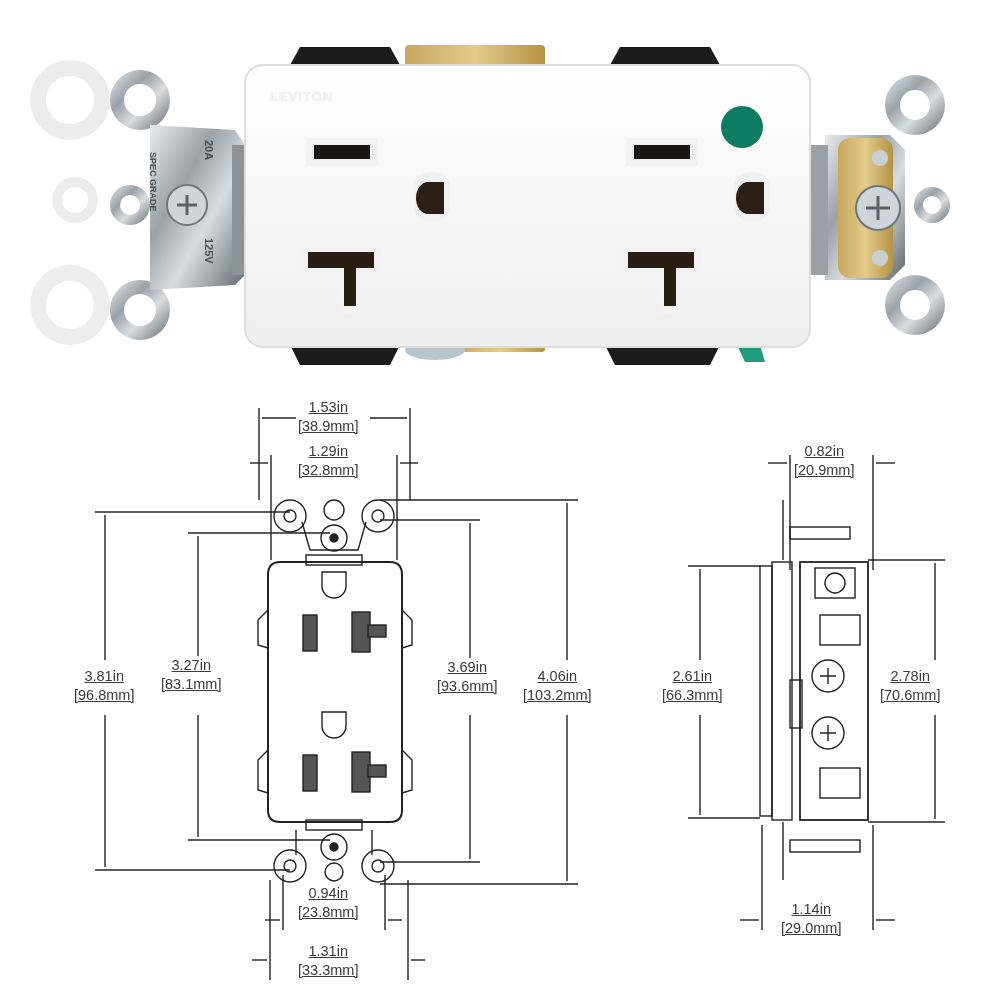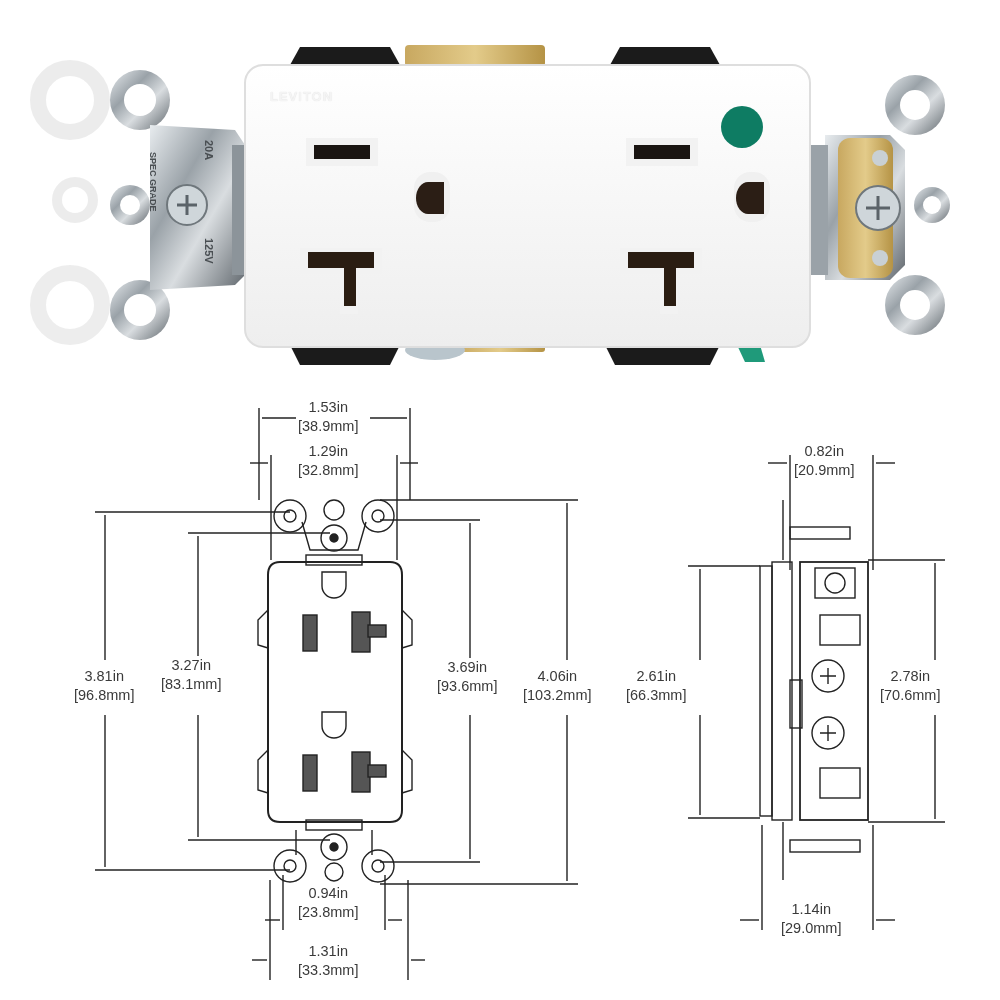--- a/index.html
+++ b/index.html
@@ -1,21 +1,21 @@
 <!DOCTYPE html>
 <html><head>
 <meta charset="utf-8">
 <style>
   html,body{margin:0;padding:0;background:#ffffff;}
   body{width:1000px;height:1000px;position:relative;overflow:hidden;font-family:"Liberation Sans",sans-serif;}
   .abs{position:absolute;}
   .photo{position:absolute;left:0;top:0;width:1000px;height:380px;}
   .drawing{position:absolute;left:0;top:380px;width:1000px;height:620px;}
   .dim{position:absolute;text-align:center;font-size:14.5px;line-height:19px;color:#3a3a3a;background:#fff;padding:0 2px;white-space:nowrap;}
-  .dim span{display:block;}
+  .dim span{display:block;text-decoration:underline;}
   .brand{position:absolute;left:270px;top:89px;font-weight:bold;font-size:13px;letter-spacing:1px;color:#f4f4f4;text-shadow:0 0 1px #d8d8d8;}
 </style>
 </head>
 <body>
 
 <div class="photo">
   <svg width="1000" height="380" viewBox="0 0 1000 380">
     <defs>
       <linearGradient id="metal" x1="0" y1="0" x2="1" y2="1">
         <stop offset="0" stop-color="#e8ecef"></stop>
@@ -248,21 +248,21 @@
   </div>
   <div class="dim" style="left:296px;top:562px">
     <span>1.31in</span>
     <span>[33.3mm]</span>
   </div>
 
   <div class="dim" style="left:792px;top:62px">
     <span>0.82in</span>
     <span>[20.9mm]</span>
   </div>
-  <div class="dim" style="left:624px;top:287px">
+  <div class="dim" style="left:660px;top:287px">
     <span>2.61in</span>
     <span>[66.3mm]</span>
   </div>
   <div class="dim" style="left:878px;top:287px">
     <span>2.78in</span>
     <span>[70.6mm]</span>
   </div>
   <div class="dim" style="left:779px;top:520px">
     <span>1.14in</span>
     <span>[29.0mm]</span>

